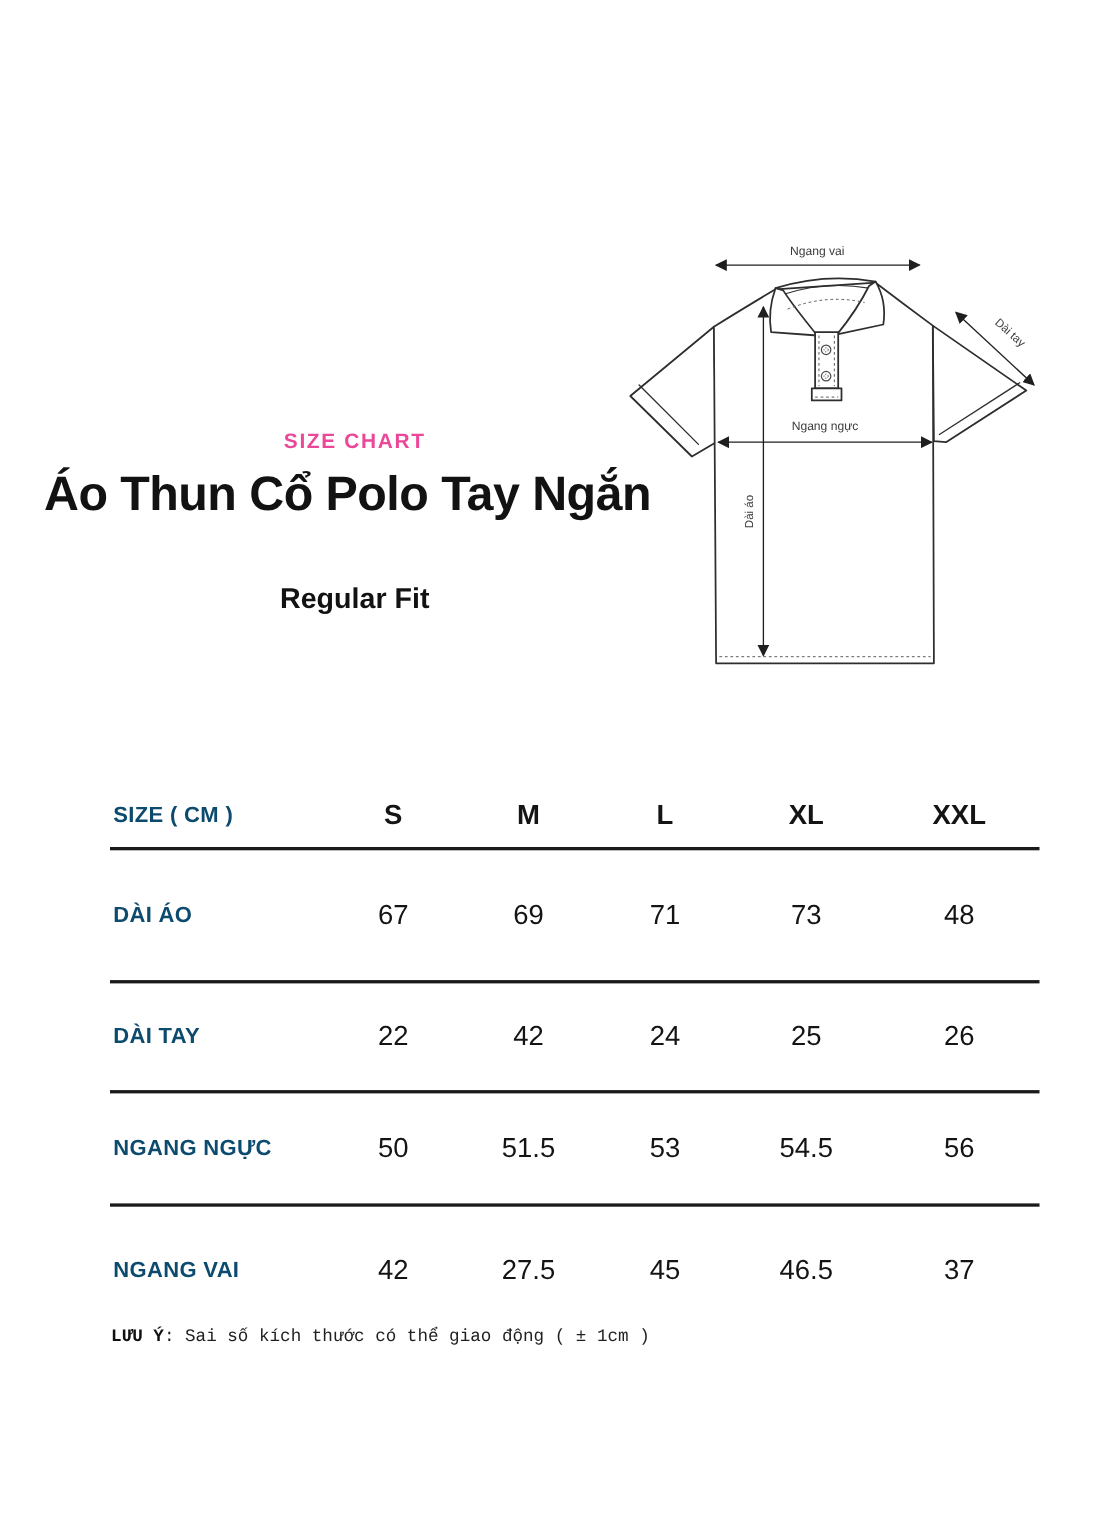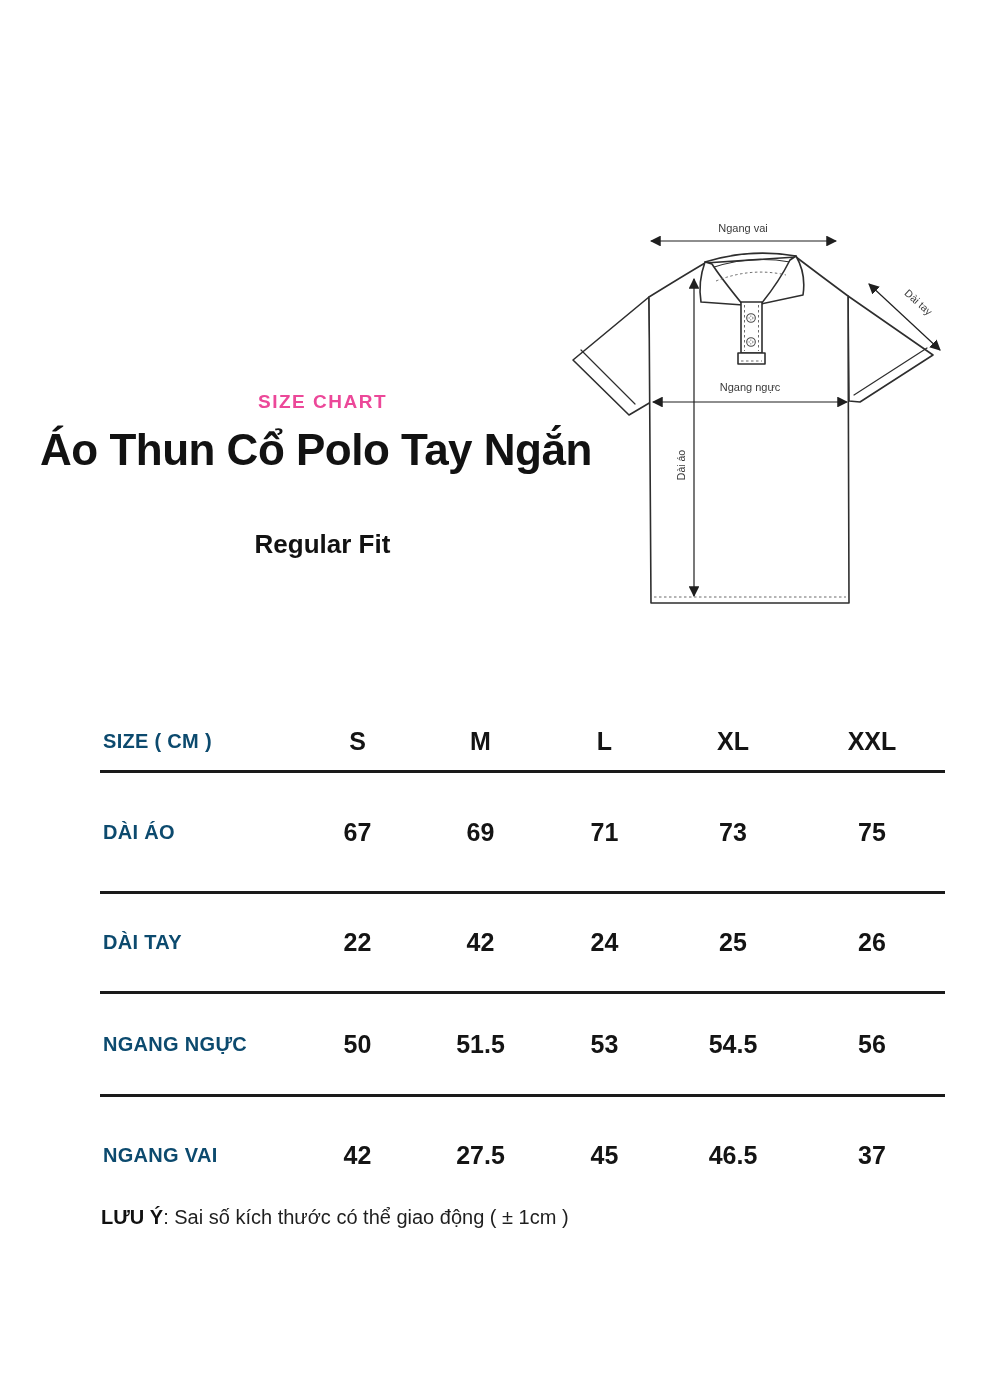--- a/index.html
+++ b/index.html
@@ -43,26 +43,26 @@
   .t-row{border-bottom:3px solid #1a1a1a;}
   .t-row:nth-child(1){height:118px;}
   .t-row:nth-child(2){height:97px;}
   .t-row:nth-child(3){height:100px;}
   .t-row:nth-child(4){height:116px;border-bottom:none;}
   .cell{white-space:nowrap;}
   .label-cell{
     text-align:left;font-size:20px;font-weight:bold;color:#0c4a6e;
     letter-spacing:0.3px;padding-left:3px;
   }
-  .value-cell{text-align:center;font-size:25px;font-weight:bold;color:#141414;}
+  .value-cell{text-align:center;font-size:25px;font-weight:normal;color:#141414;}
   .head-size{text-align:center;font-size:25px;font-weight:bold;color:#141414;}
 
   
   .note{
-    top:1206px;left:101px;font-size:20px;color:#1f1f1f;white-space:nowrap;
+    top:1206px;left:101px;font-size:16px;color:#1f1f1f;white-space:nowrap;font-family:Liberation Mono, monospace;
   }
   .note b{font-weight:bold;color:#111111;}
 </style>
 </head>
 <body>
 
 <div class="abs eyebrow">SIZE CHART</div>
 <div class="abs main-title">Áo Thun Cổ Polo Tay Ngắn</div>
 <div class="abs sub-title">Regular Fit</div>
 
@@ -130,21 +130,21 @@
     <div class="cell head-size">XL</div>
     <div class="cell head-size">XXL</div>
   </div>
   <div>
       <div class="t-row">
         <div class="cell label-cell">DÀI ÁO</div>
         <div class="cell value-cell">67</div>
         <div class="cell value-cell">69</div>
         <div class="cell value-cell">71</div>
         <div class="cell value-cell">73</div>
-        <div class="cell value-cell">75</div>
+        <div class="cell value-cell">48</div>
       </div>
       <div class="t-row">
         <div class="cell label-cell">DÀI TAY</div>
         <div class="cell value-cell">22</div>
         <div class="cell value-cell">42</div>
         <div class="cell value-cell">24</div>
         <div class="cell value-cell">25</div>
         <div class="cell value-cell">26</div>
       </div>
       <div class="t-row">

